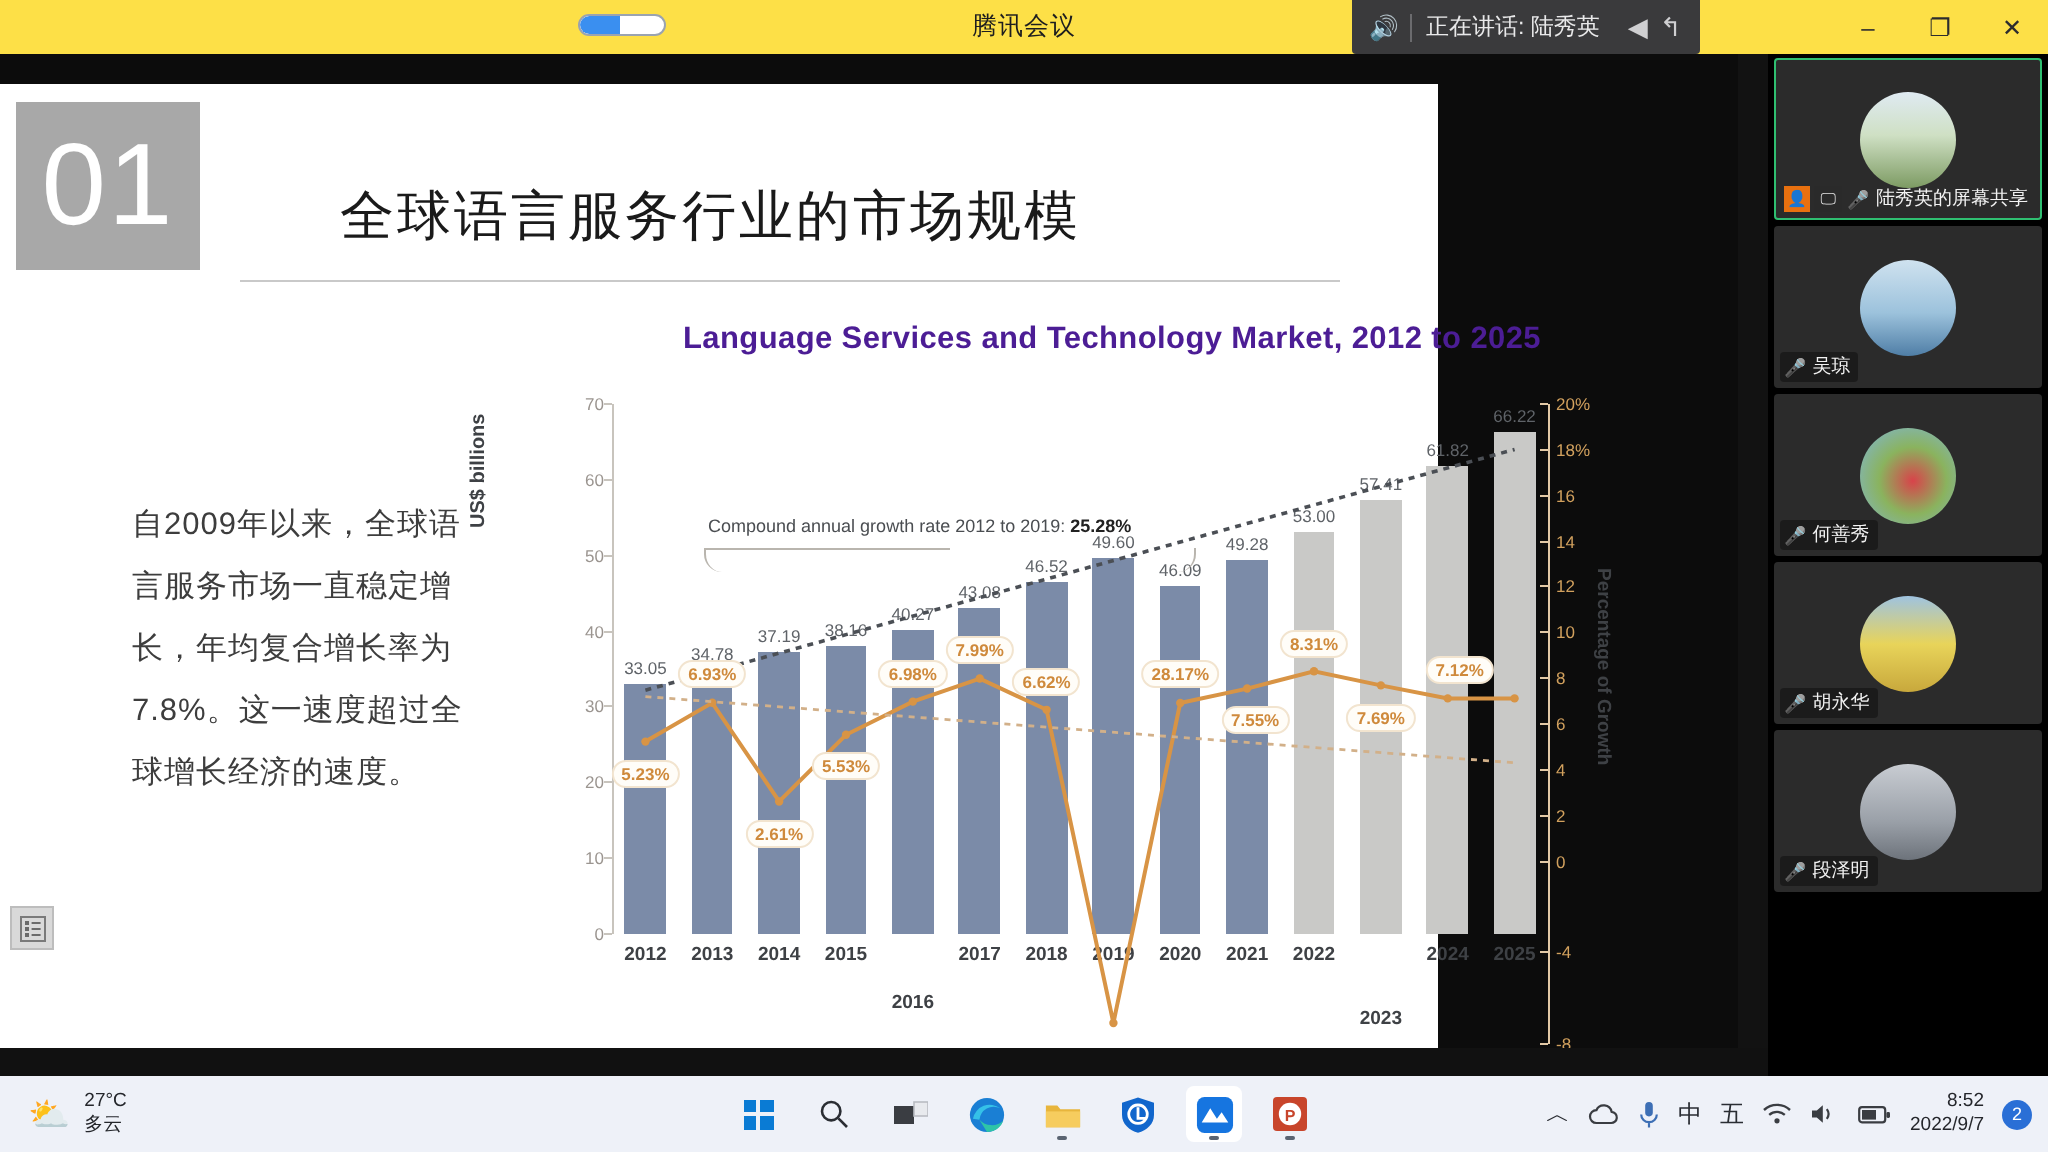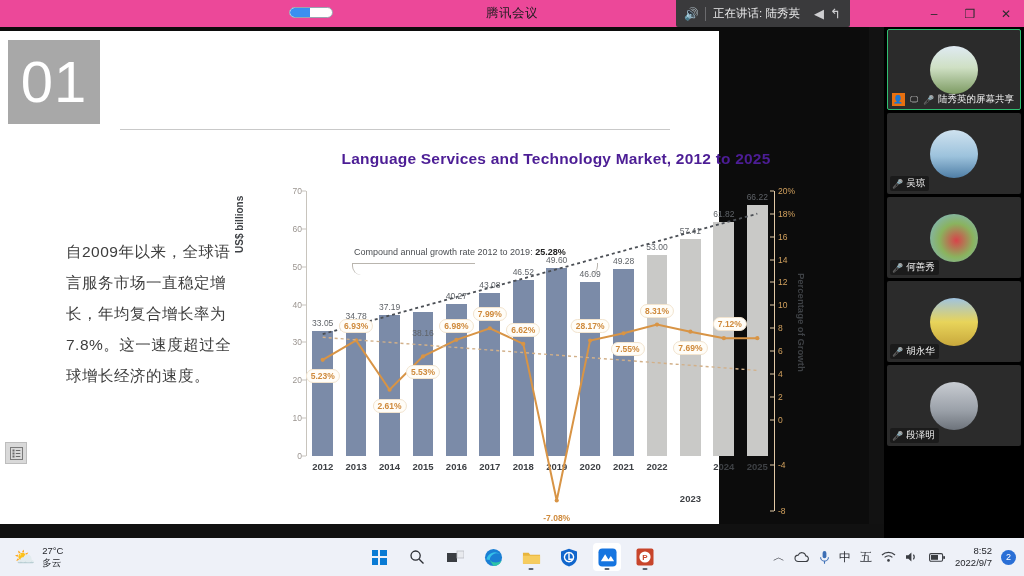--- a/index.html
+++ b/index.html
@@ -6,21 +6,21 @@
   html, body {
     width: 1024px; height: 576px; overflow: hidden;
     font-family: "Liberation Sans", "DejaVu Sans", sans-serif;
     background: #000;
   }
   .screen { position: relative; width: 1024px; height: 576px; }
 
   
   .titlebar {
     position: absolute; left: 0; top: 0; width: 1024px; height: 27px;
-    background: #ec4899; display: flex; align-items: center;
+    background: #fde047; display: flex; align-items: center;
   }
   .tb-progress-wrap {
     position: absolute; left: 289px; top: 7px; width: 44px; height: 11px;
     border: 1px solid #9aa3b0; border-radius: 6px; background: #fff; overflow: hidden;
   }
   .tb-progress-fill { width: 47%; height: 100%; background: #3a8ff0; border-radius: 6px 0 0 6px; }
   .tb-title {
     position: absolute; left: 0; top: 0; width: 1024px; height: 27px;
     line-height: 27px; text-align: center; font-size: 12.5px; color: #1d1d1f; letter-spacing: .5px;
   }
@@ -38,21 +38,21 @@
   .tb-wincontrols { position: absolute; right: 0; top: 0; height: 27px; display: flex; }
   .wc { width: 36px; height: 27px; display: flex; align-items: center; justify-content: center;
     font-size: 12px; color: #2c2c2e; }
 
   
   .stage {
     position: absolute; left: 0; top: 27px; width: 884px; height: 511px;
     background: #0c0c0c; overflow: hidden;
   }
   .slide {
-    position: absolute; left: 0; top: 4px; width: 719px; height: 497px;
+    position: absolute; left: 0; top: 15px; width: 719px; height: 497px;
     background: #ffffff;
   }
   .slide-darkstrip { position:absolute; left:869px; top:0; width:15px; height:497px; background:#121212; }
   .stage-bottom { position: absolute; left: 0; top: 497px; width: 884px; height: 14px; background: #111; }
 
   .badge01 {
     position: absolute; left: 8px; top: 9px; width: 92px; height: 84px;
     background: #a8a8a8; color: #ffffff;
     font-size: 58px; line-height: 84px; text-align: center; font-weight: 300; letter-spacing: 1px;
   }
@@ -238,20 +238,21 @@
       <div class="wc">–</div>
       <div class="wc">❐</div>
       <div class="wc close">✕</div>
     </div>
   </div>
 
   <div class="stage">
     <div class="slide">
 
       <div class="badge01">01</div>
+      <div class="slide-title">全球语言服务行业的市场规模</div>
       <div class="title-rule"></div>
       <div class="body-text">自2009年以来，全球语言服务市场一直稳定增长，年均复合增长率为7.8%。这一速度超过全球增长经济的速度。</div>
 
       <div class="chart-wrap">
         <div class="chart-title">Language Services and Technology Market, 2012 to 2025</div>
 
         <div class="ylab-left">US$ billions</div>
         <div class="ylab-right">Percentage of Growth</div>
 
         <div class="axis-left"></div>
@@ -305,21 +306,21 @@
               <div class="rtick-mark" style="top: 0px; left: 464px;"></div>
             </div>
           <div id="bars">
               <div class="bar hist" style="left: 6.35143px; width: 20.7257px; height: 125.118px;"></div>
               <div class="bar-label" style="left: 16.7143px; top: 126.882px;">33.05</div>
               <div class="bar hist" style="left: 39.78px; width: 20.7257px; height: 131.667px;"></div>
               <div class="bar-label" style="left: 50.1429px; top: 120.333px;">34.78</div>
               <div class="bar hist" style="left: 73.2086px; width: 20.7257px; height: 140.791px;"></div>
               <div class="bar-label" style="left: 83.5714px; top: 111.209px;">37.19</div>
               <div class="bar hist" style="left: 106.637px; width: 20.7257px; height: 144.463px;"></div>
-              <div class="bar-label" style="left: 117px; top: 107.537px; margin-top: 29px;">38.16</div>
+              <div class="bar-label" style="left: 117px; top: 107.537px;">38.16</div>
               <div class="bar hist" style="left: 140.066px; width: 20.7257px; height: 152.451px;"></div>
               <div class="bar-label" style="left: 150.429px; top: 99.5493px;">40.27</div>
               <div class="bar hist" style="left: 173.494px; width: 20.7257px; height: 163.089px;"></div>
               <div class="bar-label" style="left: 183.857px; top: 88.9114px;">43.08</div>
               <div class="bar hist" style="left: 206.923px; width: 20.7257px; height: 176.111px;"></div>
               <div class="bar-label" style="left: 217.286px; top: 75.8886px;">46.52</div>
               <div class="bar hist" style="left: 240.351px; width: 20.7257px; height: 187.771px;"></div>
               <div class="bar-label" style="left: 250.714px; top: 64.2286px;">49.60</div>
               <div class="bar hist" style="left: 273.78px; width: 20.7257px; height: 174.484px;"></div>
               <div class="bar-label" style="left: 284.143px; top: 77.5164px;">46.09</div>
@@ -332,21 +333,21 @@
               <div class="bar fc" style="left: 407.494px; width: 20.7257px; height: 234.033px;"></div>
               <div class="bar-label" style="left: 417.857px; top: 17.9671px;">61.82</div>
               <div class="bar fc" style="left: 440.923px; width: 20.7257px; height: 250.69px;"></div>
               <div class="bar-label" style="left: 451.286px; top: 1.31px;">66.22</div>
             </div>
           <div id="xlabels">
               <div class="xlabel" style="left: 16.7143px;">2012</div>
               <div class="xlabel" style="left: 50.1429px;">2013</div>
               <div class="xlabel" style="left: 83.5714px;">2014</div>
               <div class="xlabel" style="left: 117px;">2015</div>
-              <div class="xlabel" style="left: 150.429px;">2016</div>
+              <div class="xlabel" style="left: 150.429px; margin-top: 24px;">2016</div>
               <div class="xlabel" style="left: 183.857px;">2017</div>
               <div class="xlabel" style="left: 217.286px;">2018</div>
               <div class="xlabel" style="left: 250.714px;">2019</div>
               <div class="xlabel" style="left: 284.143px;">2020</div>
               <div class="xlabel" style="left: 317.571px;">2021</div>
               <div class="xlabel" style="left: 351px;">2022</div>
               <div class="xlabel" style="left: 384.429px; margin-top: 32px;">2023</div>
               <div class="xlabel" style="left: 417.857px;">2024</div>
               <div class="xlabel" style="left: 451.286px;">2025</div>
             </div>

